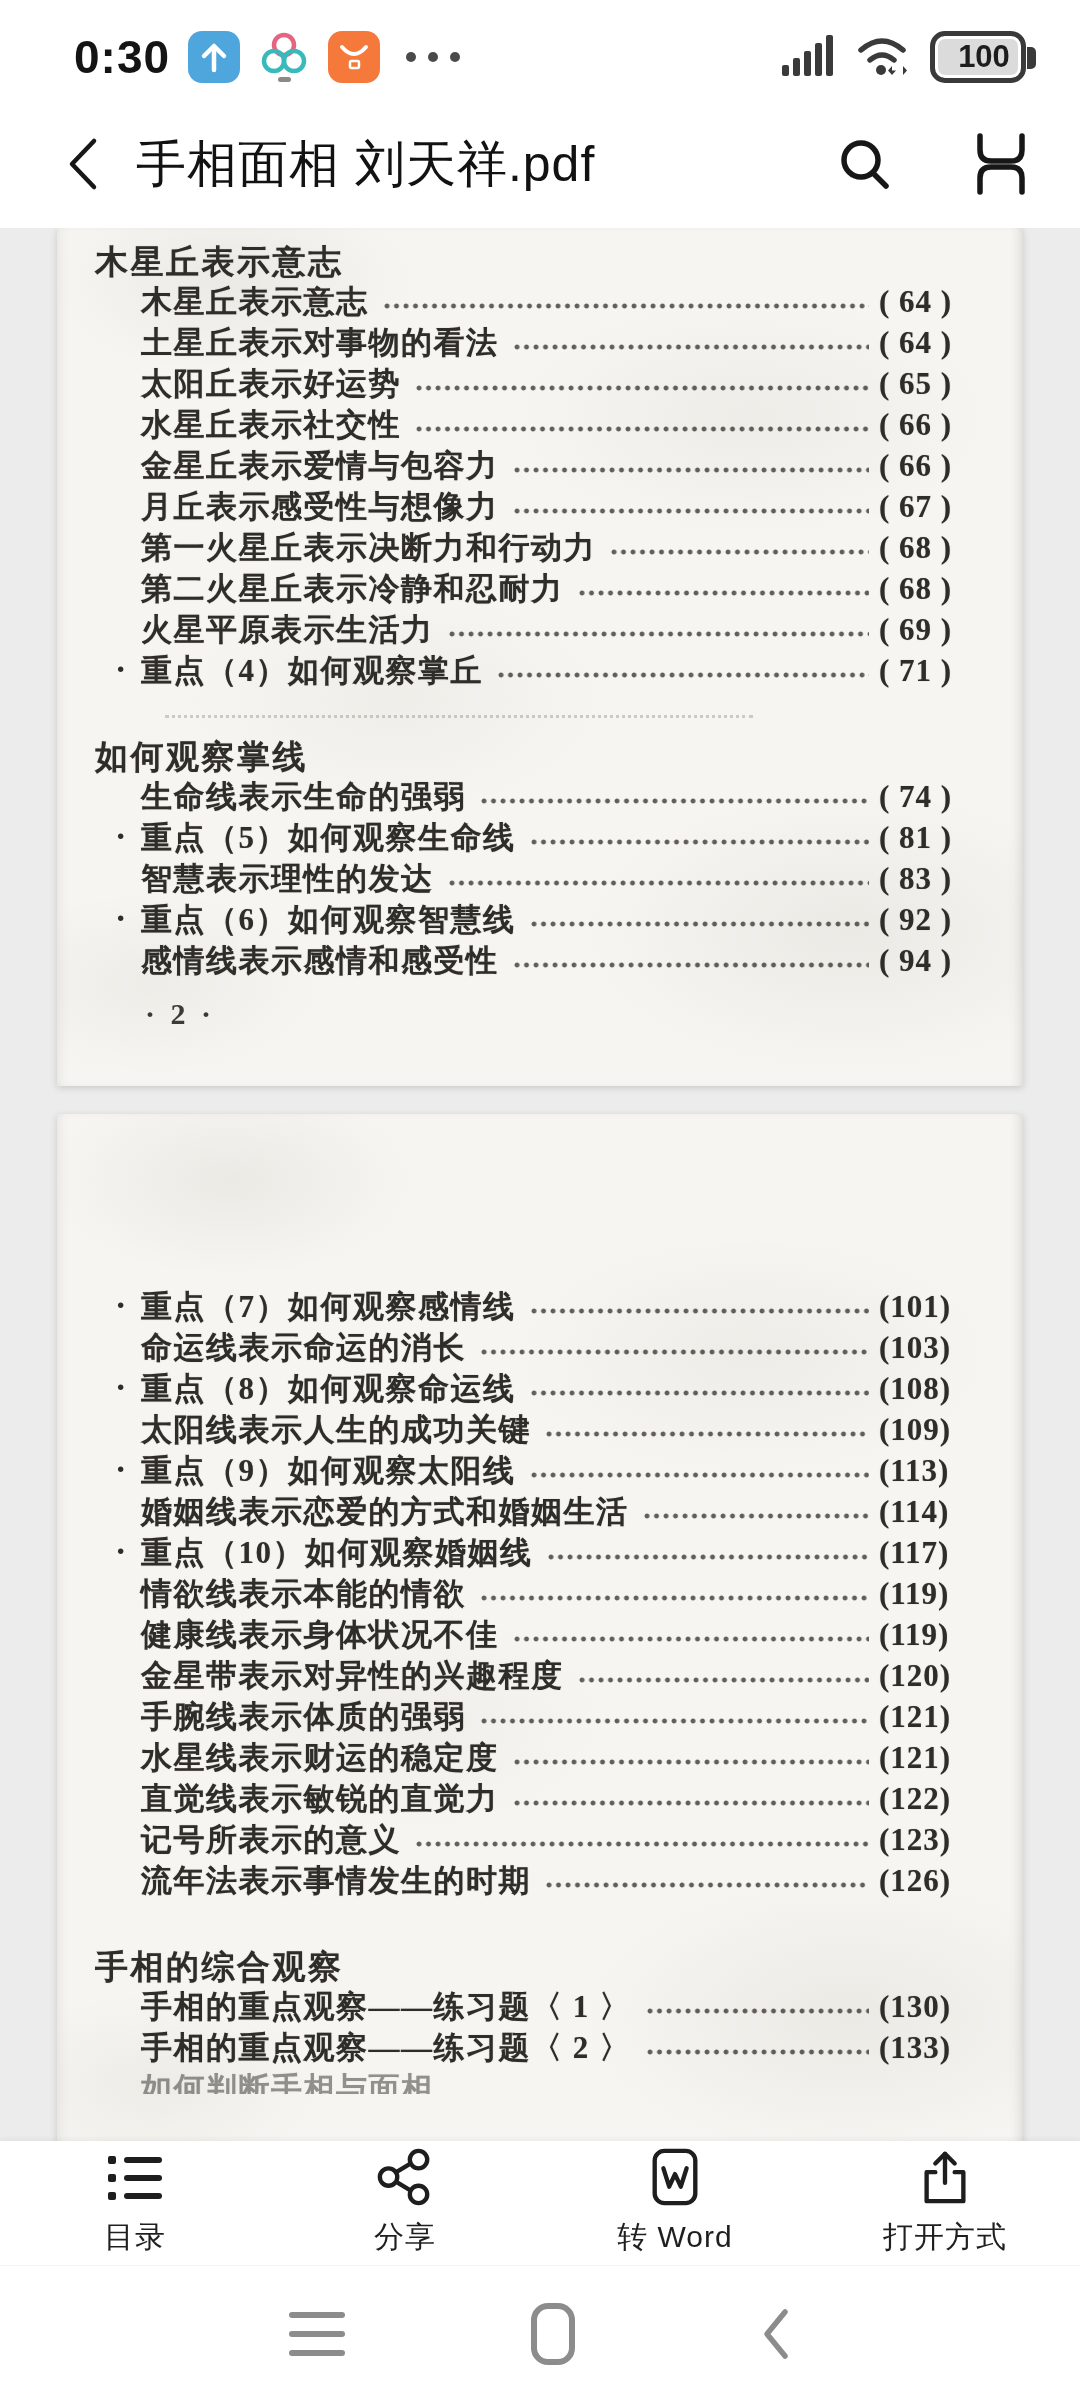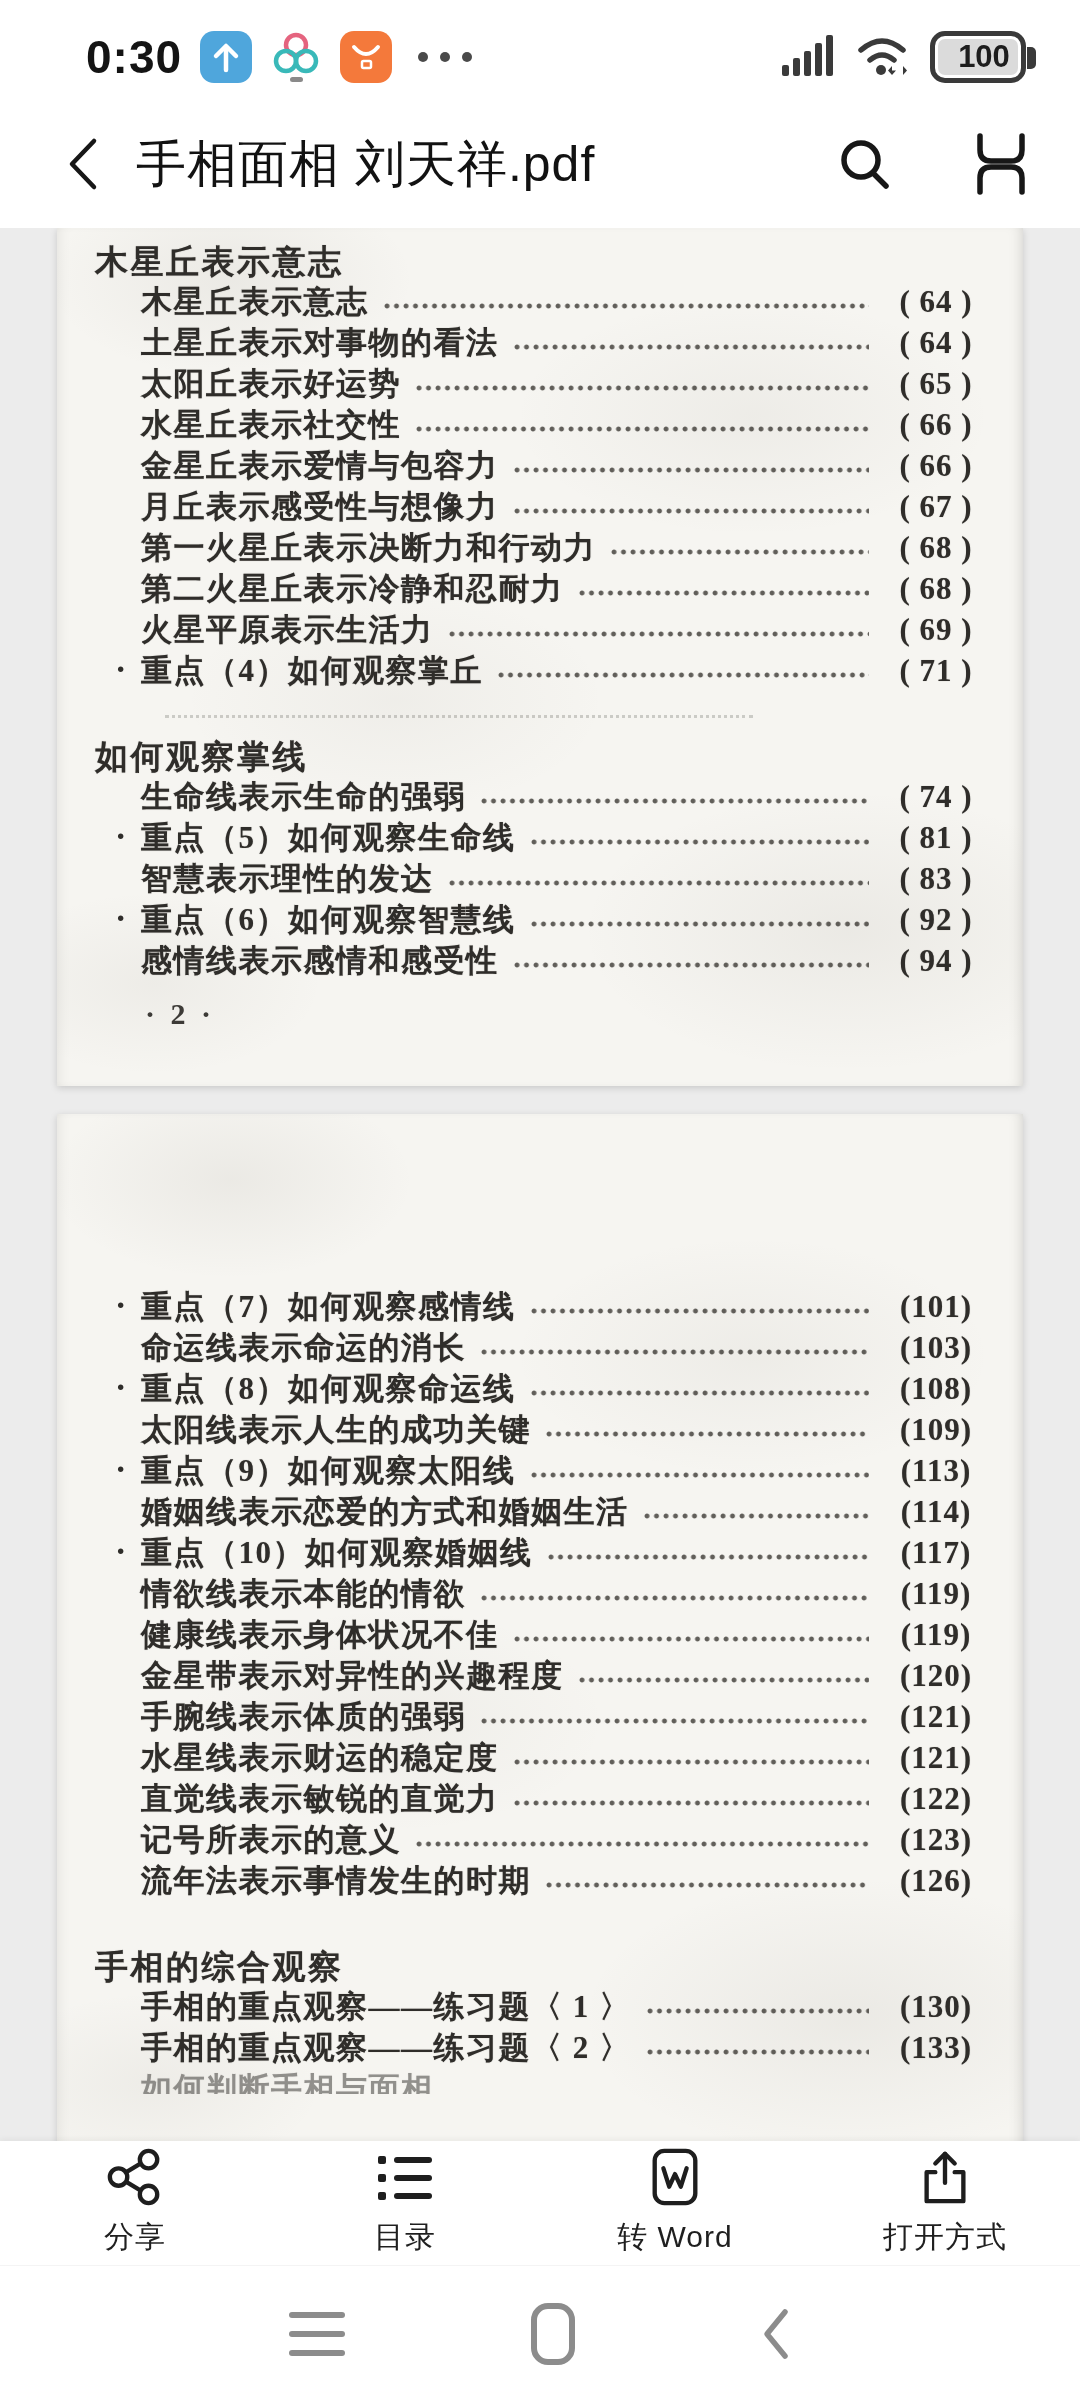--- a/index.html
+++ b/index.html
@@ -1,20 +1,20 @@
 <!DOCTYPE html>
 <html><head>
 <meta charset="utf-8">
 <style>
   html,body{margin:0;padding:0;background:#cfcfcf;}
   .screen{position:relative;width:1080px;height:2400px;background:#ffffff;overflow:hidden;
           font-family:"Liberation Sans",sans-serif;}
 
   
-  .status-bar{position:absolute;top:0;left:16px;right:0;height:100px;background:#fff;
+  .status-bar{position:absolute;top:0;left:4px;right:0;height:100px;background:#fff;
               display:flex;align-items:center;padding:14px 54px 0 70px;box-sizing:border-box;}
   .sb-left{display:flex;align-items:center;gap:18px;}
   .sb-time{font-size:46px;font-weight:600;color:#141414;letter-spacing:1px;}
   .chip{width:52px;height:52px;border-radius:14px;display:flex;align-items:center;justify-content:center;}
   .chip-blue{background:#4fa6dc;}
   .chip-orange{background:#f4793b;}
   .clover{width:52px;height:56px;display:flex;align-items:center;justify-content:center;}
   .sb-dots{display:flex;gap:12px;margin-left:8px;}
   .sb-dots i{width:10px;height:10px;border-radius:50%;background:#4a4a4a;}
   .sb-right{margin-left:auto;display:flex;align-items:center;gap:16px;}
@@ -51,21 +51,21 @@
   .row{display:flex;align-items:baseline;height:41px;color:#2f2d2a;position:relative;
        font-family:"Liberation Serif",serif;}
   .row .t{font-size:31px;font-weight:700;letter-spacing:1.5px;white-space:nowrap;
           text-shadow:0 0 1px rgba(55,52,48,.4);}
   .row.heading .t{font-size:33px;letter-spacing:2.5px;}
   .row.item{padding-left:46px;}
   .row .dot{position:absolute;left:20px;top:0;font-size:34px;font-weight:700;}
   .leader{flex:1 1 auto;height:11px;align-self:flex-end;margin:0 10px 10px 14px;
           background-image:radial-gradient(circle at 4px 5px, rgba(55,52,47,.78) 2px, rgba(55,52,47,0) 2.9px);
           background-size:9.5px 11px;background-repeat:repeat-x;}
-  .pg{font-size:31px;font-weight:700;min-width:114px;text-align:center;letter-spacing:1px;
+  .pg{font-size:31px;font-weight:700;min-width:114px;letter-spacing:1px;
       white-space:nowrap;text-shadow:0 0 1px rgba(55,52,48,.4);}
   .gap{position:relative;}
   .ghost-line{position:absolute;left:70px;right:240px;top:55%;border-top:3px dotted rgba(95,92,86,.28);}
   .footer-row{margin-top:16px;padding-left:50px;font-family:"Liberation Serif",serif;
               font-size:30px;font-weight:700;color:#3a3835;letter-spacing:4px;}
   .partial-row{height:26px;overflow:hidden;opacity:.5;}
 
   
   .toolbar{position:absolute;left:0;right:0;top:2141px;height:124px;background:#fff;display:flex;
            box-shadow:0 -2px 6px rgba(0,0,0,.05);}
@@ -366,50 +366,50 @@
               <span class="t">如何判断手相与面相</span>
             </div>
           </div>
         </div>
     </div>
   </div>
 
   <div class="toolbar">
     <button class="tb-item">
       <span>
-        <svg width="58" height="58" viewBox="0 0 60 60">
-            <g fill="none" stroke="#1e1e1e" stroke-width="4.5">
-              <circle cx="44" cy="12" r="9"></circle>
-              <circle cx="13" cy="30" r="9"></circle>
-              <circle cx="44" cy="48" r="9"></circle>
-              <line x1="21" y1="25" x2="36" y2="16"></line>
-              <line x1="21" y1="35" x2="36" y2="44"></line>
-            </g>
-          </svg>
-      </span>
-      <span class="tb-label">分享</span>
-    </button>
-    <button class="tb-item">
-      <span>
         <svg width="58" height="58" viewBox="0 0 58 58">
             <g fill="#1e1e1e">
               <rect x="2" y="8" width="8" height="8" rx="2"></rect>
               <rect x="18" y="9" width="38" height="6" rx="3"></rect>
               <rect x="2" y="26" width="8" height="8" rx="2"></rect>
               <rect x="18" y="27" width="38" height="6" rx="3"></rect>
               <rect x="2" y="44" width="8" height="8" rx="2"></rect>
               <rect x="18" y="45" width="38" height="6" rx="3"></rect>
             </g>
           </svg>
       </span>
       <span class="tb-label">目录</span>
     </button>
     <button class="tb-item">
       <span>
         <svg width="58" height="58" viewBox="0 0 60 60">
+            <g fill="none" stroke="#1e1e1e" stroke-width="4.5">
+              <circle cx="44" cy="12" r="9"></circle>
+              <circle cx="13" cy="30" r="9"></circle>
+              <circle cx="44" cy="48" r="9"></circle>
+              <line x1="21" y1="25" x2="36" y2="16"></line>
+              <line x1="21" y1="35" x2="36" y2="44"></line>
+            </g>
+          </svg>
+      </span>
+      <span class="tb-label">分享</span>
+    </button>
+    <button class="tb-item">
+      <span>
+        <svg width="58" height="58" viewBox="0 0 60 60">
             <rect x="9" y="3" width="42" height="54" rx="10" fill="none" stroke="#1e1e1e" stroke-width="4.5"></rect>
             <polyline points="18,21 24,40 30,27 36,40 42,21" fill="none" stroke="#1e1e1e" stroke-width="4.5" stroke-linecap="round" stroke-linejoin="round"></polyline>
           </svg>
       </span>
       <span class="tb-label">转 Word</span>
     </button>
     <button class="tb-item">
       <span>
         <svg width="58" height="58" viewBox="0 0 60 60">
             <g fill="none" stroke="#1e1e1e" stroke-width="4.5" stroke-linecap="round" stroke-linejoin="round">

